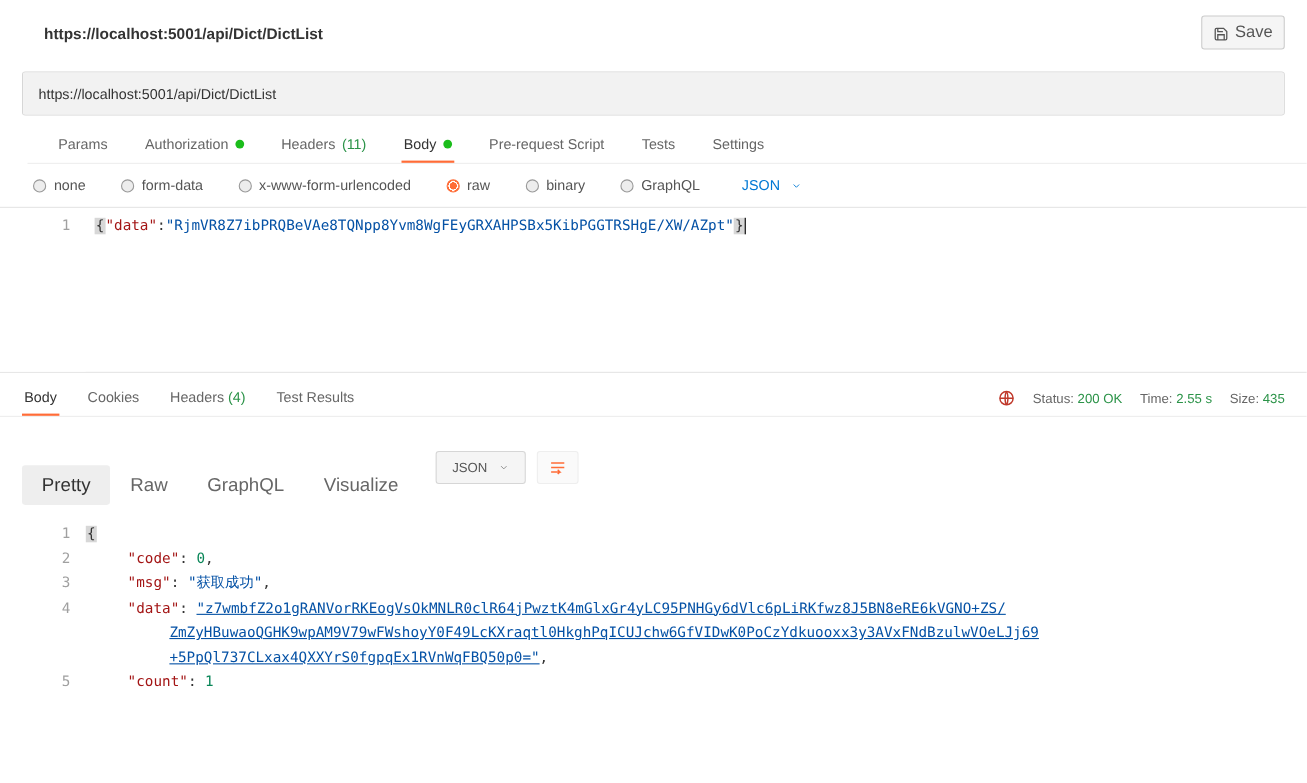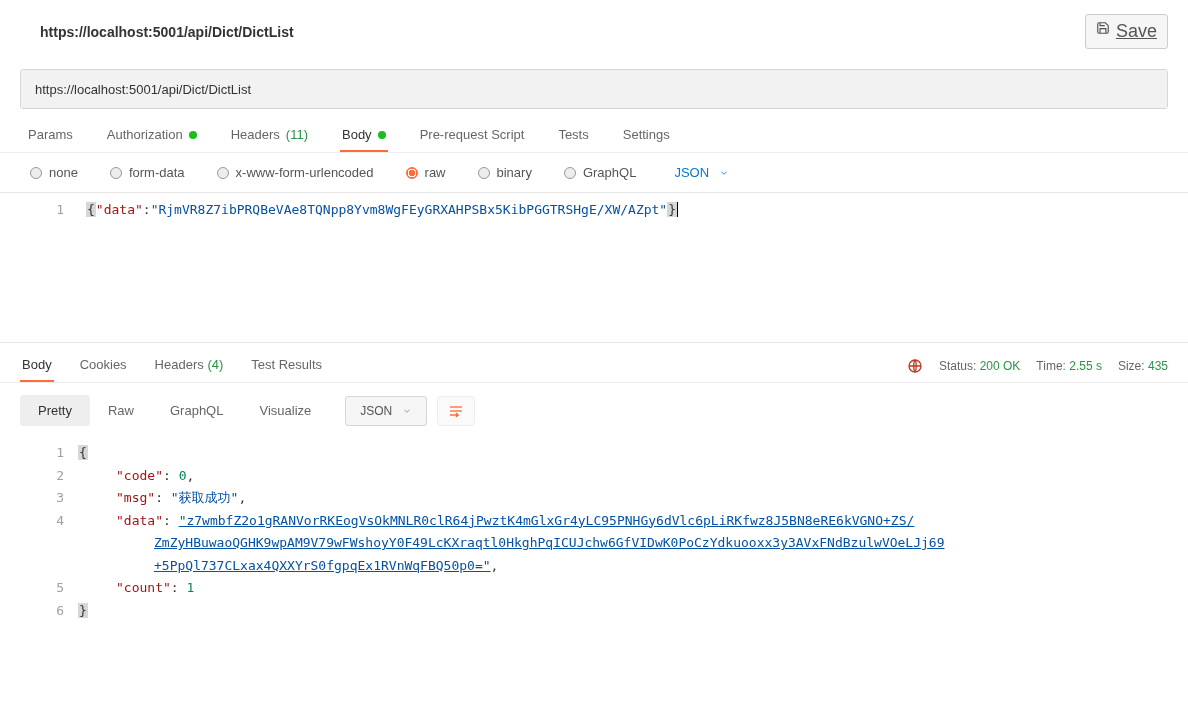--- a/index.html
+++ b/index.html
@@ -2,31 +2,31 @@
 <html><head>
 <meta charset="utf-8">
 <style>
   * { box-sizing: border-box; margin: 0; padding: 0; }
   body { font-family: -apple-system, BlinkMacSystemFont, "Segoe UI", sans-serif; font-size: 13px; color: #333; background: #fff; }
   .container { width: 1188px; height: 624px; position: relative; overflow: hidden; }
 
   
   .url-title-row { display: flex; align-items: center; padding: 14px 20px 12px 40px; }
   .url-title { font-weight: 700; font-size: 14px; color: #333; }
-  .save-btn { margin-left: auto; display: flex; align-items: flex-start; gap: 6px; padding: 6px 10px; border: 1px solid #ccc; border-radius: 3px; background: #f5f5f5; cursor: pointer; font-size: 18px; color: #555; text-decoration: underline; }
+  .save-btn { margin-left: auto; display: flex; align-items: flex-end; gap: 6px; padding: 6px 10px; border: 1px solid #ccc; border-radius: 3px; background: #f5f5f5; cursor: pointer; font-size: 15px; color: #555; }
   .save-icon svg { width: 14px; height: 14px; stroke: #555; }
 
   
   .req-row { display: flex; margin: 8px 20px 0 20px; border: 1px solid #d6d6d6; border-radius: 3px; height: 40px; }
   .method-select { display: flex; align-items: center; justify-content: space-between; width: 140px; padding: 0 14px; background: #f2f2f2; border-right: 1px solid #d6d6d6; font-weight: 600; font-size: 13px; color: #333; cursor: pointer; }
   .chev-down { width: 10px; height: 10px; }
   .url-input { flex: 1; display: flex; align-items: center; padding: 0 14px; background: #f2f2f2; font-size: 13px; color: #333; }
 
   
-  .req-tabs { display: flex; align-items: flex-end; gap: 30px; padding: 18px 8px 0 26px; border-bottom: 1px solid #ededed; }
+  .req-tabs { display: flex; align-items: flex-end; gap: 30px; padding: 18px 8px 0 26px; border-bottom: 1px solid #ededed; margin-left: 25px; }
   .req-tab { display: flex; align-items: center; gap: 6px; padding: 0 2px 8px 2px; font-size: 13px; color: #666; cursor: pointer; border-bottom: 2px solid transparent; }
   .req-tab.active { color: #333; border-bottom-color: #ff6c37; }
   .req-tab .count { color: #2b9348; }
   .dot-green { width: 8px; height: 8px; border-radius: 50%; background: #1bbd1b; }
 
   
   .body-types { display: flex; align-items: center; gap: 32px; padding: 12px 30px; background: #fff; }
   .radio-item { display: flex; align-items: center; gap: 7px; font-size: 13px; color: #555; cursor: pointer; }
   .radio-dot { width: 12px; height: 12px; border-radius: 50%; border: 1px solid #999; background: #ededed; }
   .radio-dot.checked { border-color: #ff6c37; background: radial-gradient(circle, #ff6c37 0%, #ff6c37 45%, #fff 48%, #fff 60%, #ff6c37 63%); }
@@ -53,21 +53,21 @@
   .resp-meta { margin-left: auto; display: flex; align-items: center; gap: 16px; font-size: 12px; color: #666; padding-bottom: 8px; }
   .resp-meta .globe { color: #c0392b; }
   .resp-meta .ok { color: #2b9348; }
   .resp-meta .time { color: #2b9348; }
   .resp-meta .sz { color: #2b9348; }
   .hdr-line { border-bottom: 1px solid #ededed; }
 
   
   .pretty-bar { display: flex; align-items: center; gap: 0; padding: 12px 20px; }
   .seg-group { display: flex; background: transparent; }
-  .seg-btn { padding: 8px 18px; font-size: 13px; color: #666; cursor: pointer; border-radius: 3px; }
+  .seg-btn { padding: 8px 18px; font-size: 17px; color: #666; cursor: pointer; border-radius: 3px; margin-top: 32px; }
   .seg-btn.active { background: #eeeeee; color: #333; }
   .fmt-select { display: flex; align-items: center; gap: 10px; padding: 7px 14px; border: 1px solid #d6d6d6; border-radius: 3px; background: #f5f5f5; margin-left: 16px; font-size: 12px; color: #555; cursor: pointer; }
   .wrap-btn { padding: 7px 10px; border: 1px solid #eee; background: #fafafa; border-radius: 3px; margin-left: 10px; cursor: pointer; color: #ff6c37; }
 
   
   .resp-body { display: flex; padding-top: 4px; }
   .resp-gutter { width: 78px; text-align: right; padding: 0 14px 0 0; color: #a0a0a0; font-family: Consolas, Menlo, monospace; font-size: 13px; line-height: 22.5px; }
   .resp-code { flex: 1; font-family: Consolas, Menlo, monospace; font-size: 13px; line-height: 22.5px; padding-right: 16px; }
   .resp-code .row { white-space: pre-wrap; word-break: break-all; }
   .indent1 { padding-left: 38px; text-indent: 0; }

